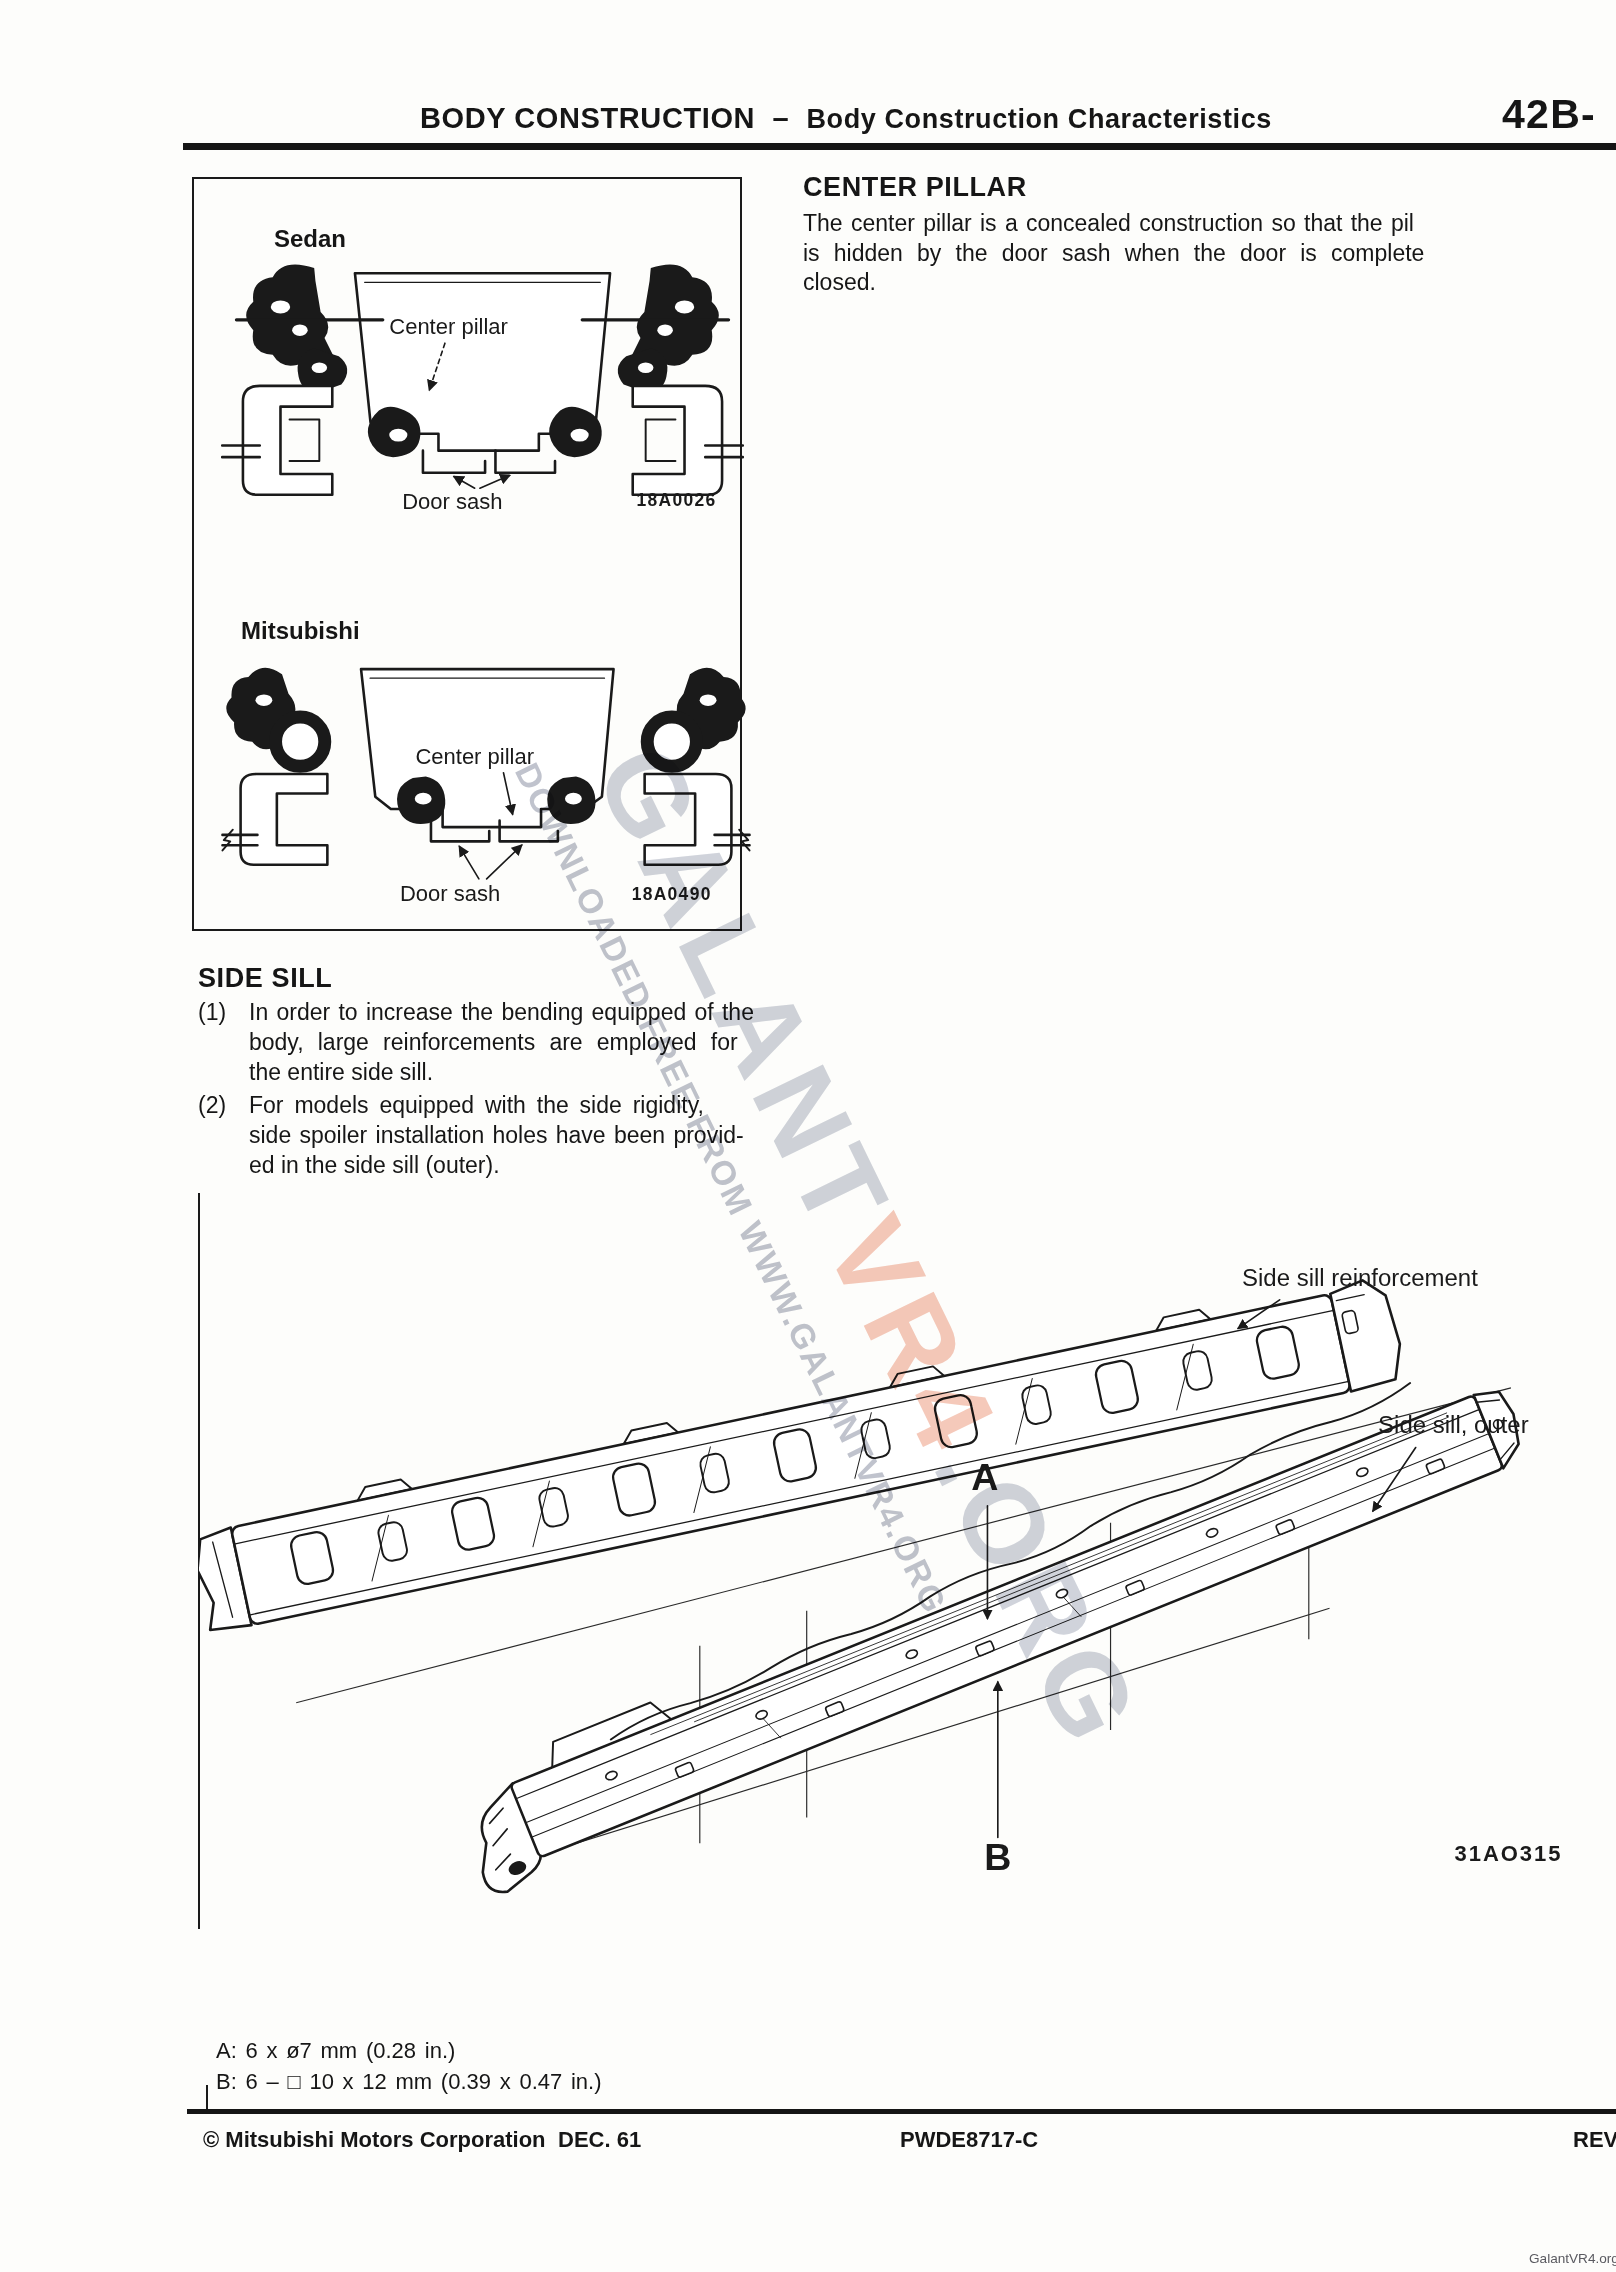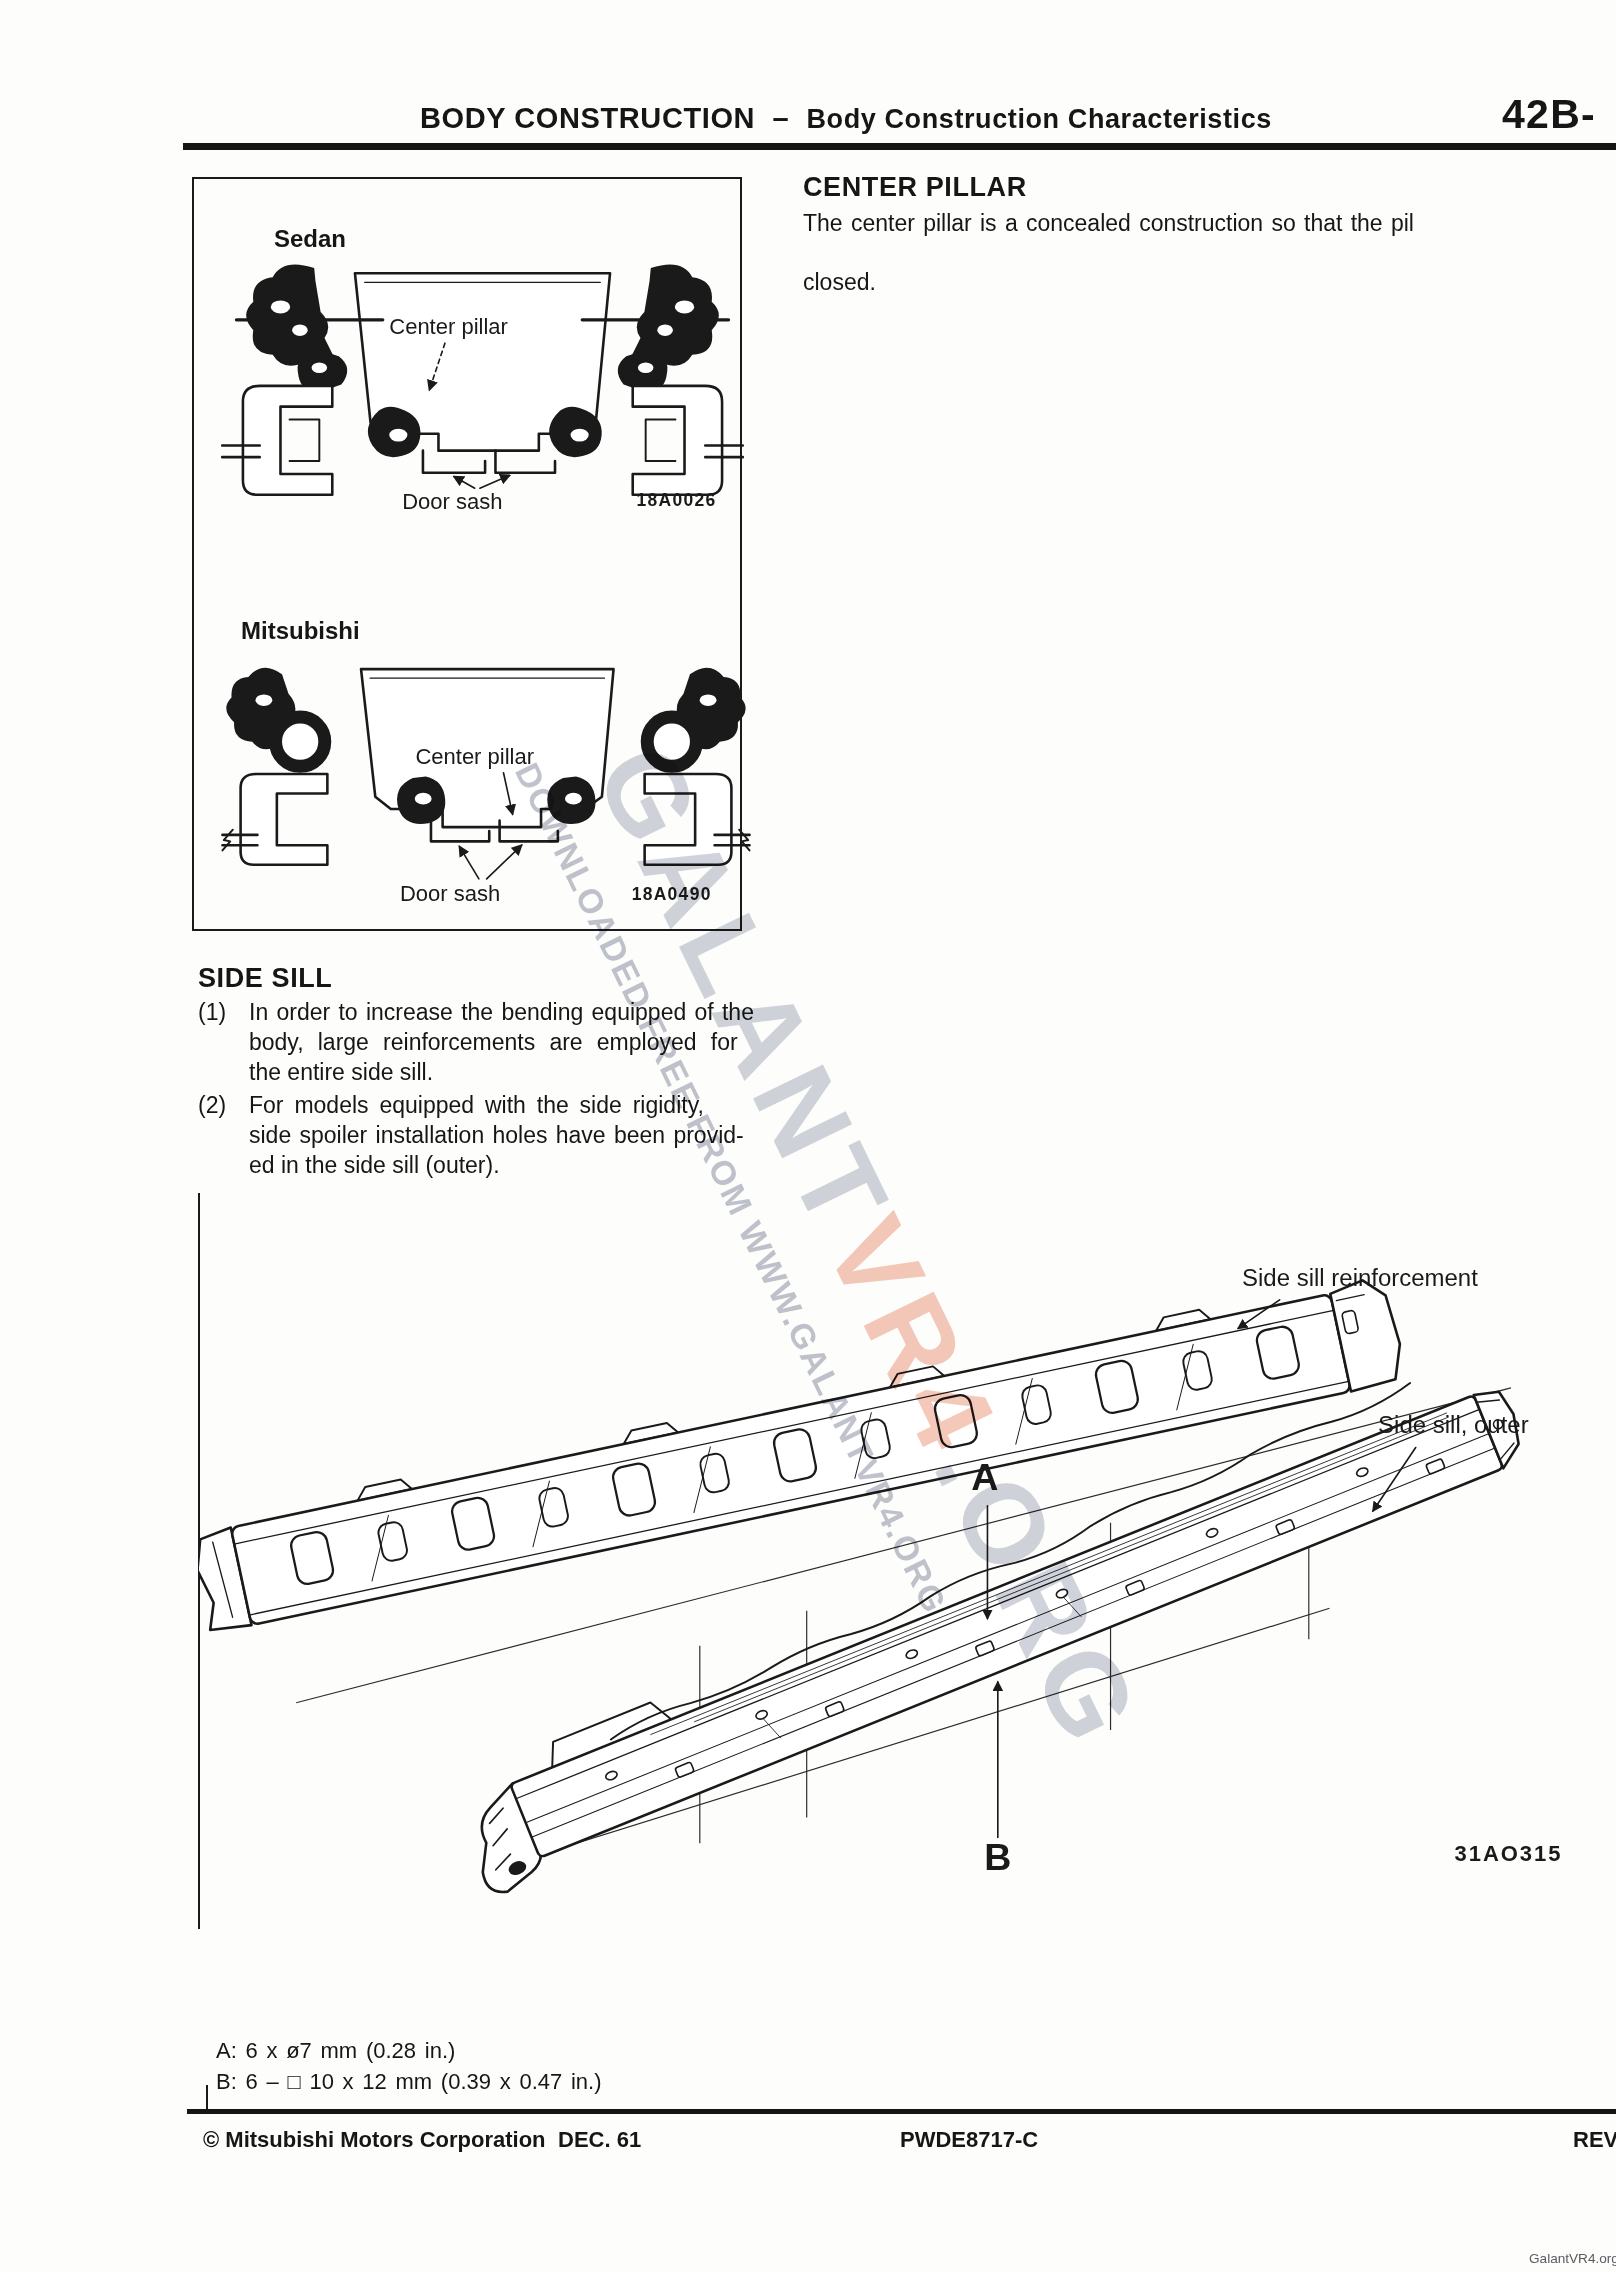--- a/index.html
+++ b/index.html
@@ -139,20 +139,21 @@
     <path class="s" stroke-width="2.5" d="M442,188 L456,252" marker-end="url(#ahH)"></path>
     <path class="s" stroke-width="2.5" d="M404,352 L374,302" marker-end="url(#ahH)"></path>
     <path class="s" stroke-width="2.5" d="M416,352 L470,300" marker-end="url(#ahH)"></path>
     <text x="306" y="174" font-size="34">Center pillar</text>
     <text x="282" y="386" font-size="34">Door sash</text>
     <text x="640" y="384" font-size="27" letter-spacing="2" font-weight="bold">18A0490</text>
   </svg>
 
   <div class="abs h2" style="left:803px;top:172px;">CENTER PILLAR</div>
   <div class="abs body-line ws1" style="left:803px;top:210px;">The center pillar is a concealed construction so that the pil</div>
+  <div class="abs body-line ws2" style="left:803px;top:240px;">is hidden by the door sash when the door is complete</div>
   <div class="abs body-line" style="left:803px;top:269px;">closed.</div>
 
   <div class="abs h2" style="left:198px;top:963px;">SIDE SILL</div>
   <div class="abs num" style="left:198px;top:999px;">(1)</div>
   <div class="abs body-line ws1" style="left:249px;top:999px;">In order to increase the bending equipped of the</div>
   <div class="abs body-line ws2" style="left:249px;top:1029px;">body, large reinforcements are employed for</div>
   <div class="abs body-line" style="left:249px;top:1059px;">the entire side sill.</div>
   <div class="abs num" style="left:198px;top:1092px;">(2)</div>
   <div class="abs body-line ws3" style="left:249px;top:1092px;">For models equipped with the side rigidity,</div>
   <div class="abs body-line ws1" style="left:249px;top:1122px;">side spoiler installation holes have been provid-</div>

